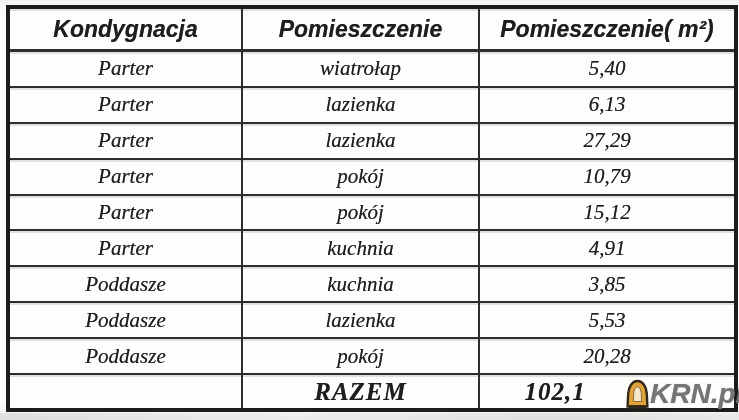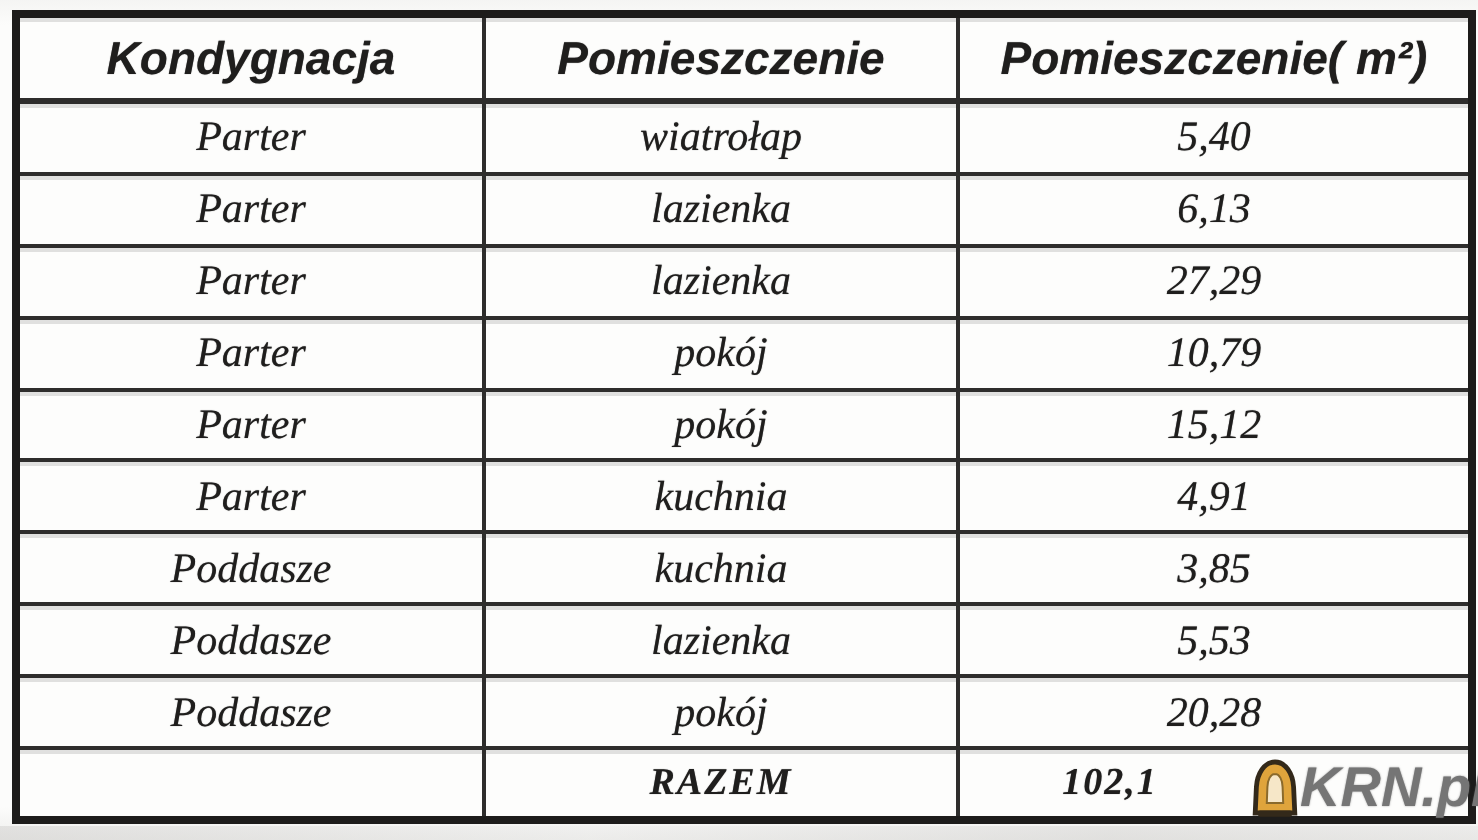--- a/index.html
+++ b/index.html
@@ -47,21 +47,21 @@
     font-size: 23px;
     border-bottom-width: 3px;
     letter-spacing: 0px;
   }
   table.area-table tbody td {
     height: 32px;
     font-size: 21px;
   }
   table.area-table tfoot td {
     height: 33px;
-    font-size: 19px;
+    font-size: 25px;
     font-weight: 700;
   }
   td.total-value-cell { position: relative; }
   .total-value {
     display: inline-block;
     margin-right: 104px; 
     letter-spacing: 1px;
     text-align: center;
   }
   .razem-label { letter-spacing: 1px; }

